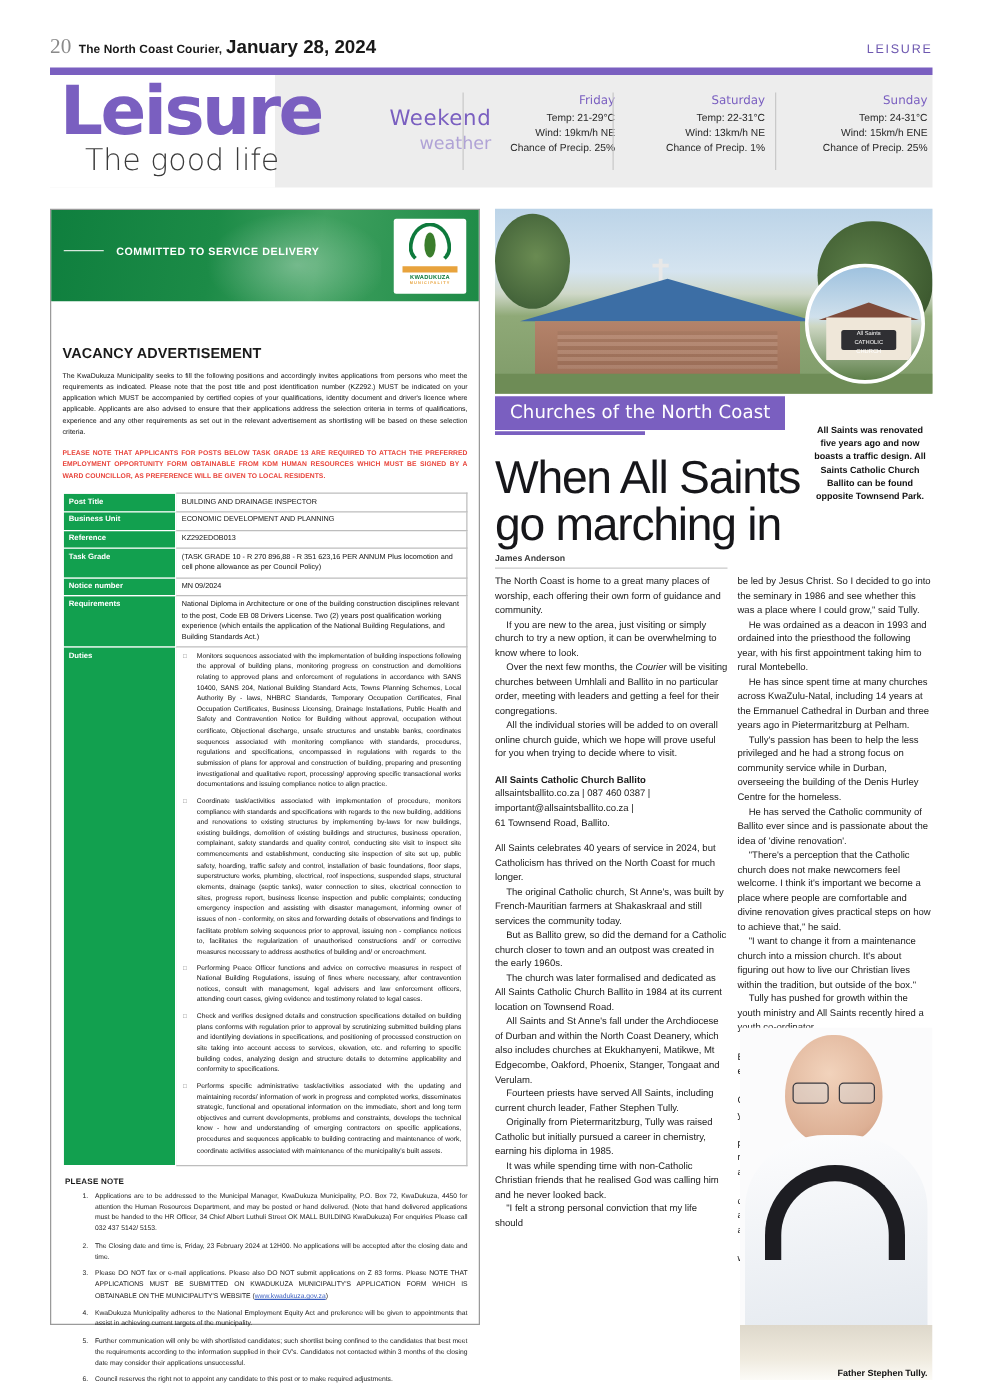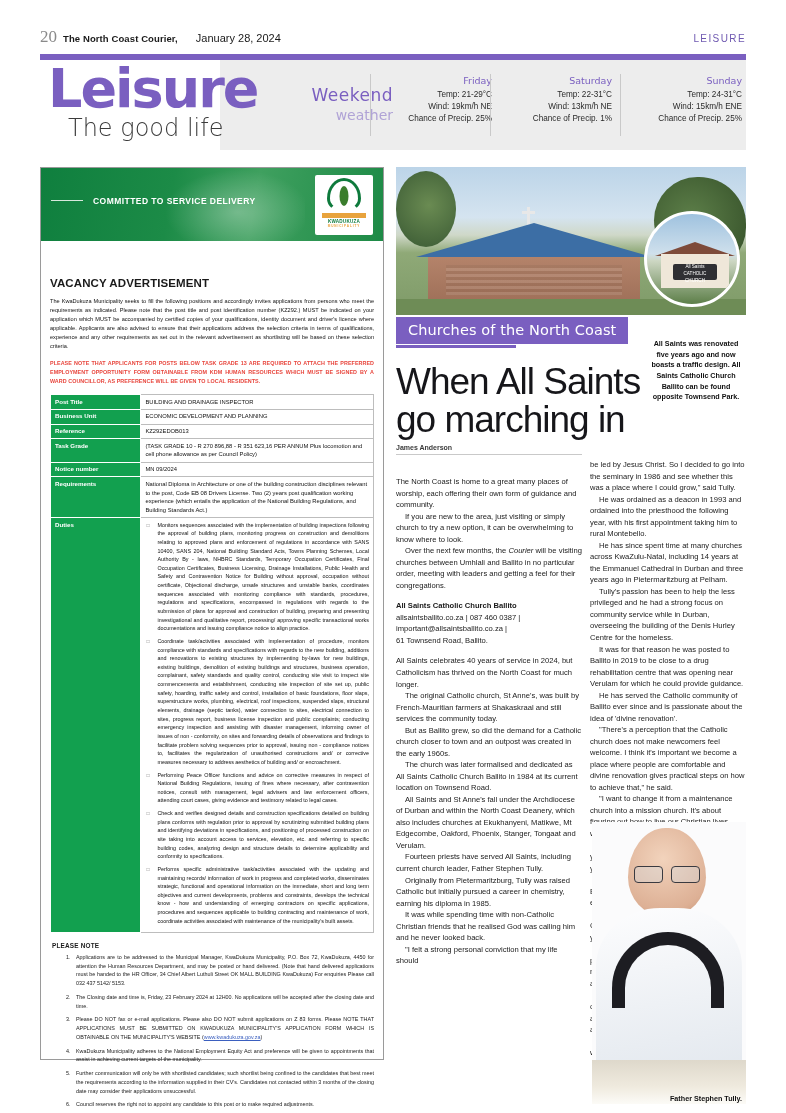--- a/index.html
+++ b/index.html
@@ -13,21 +13,21 @@
   }
   .page { position:relative; width:786px; height:1113px; overflow:hidden; background:#fff; }
 
   
   .folio {
     position:absolute; left:40px; top:27px; width:706px; height:18px;
     display:flex; align-items:baseline;
   }
   .folio-num { font-family:"Liberation Serif",serif; font-size:17px; color:#8a8a8a; font-weight:400; margin-right:6px; letter-spacing:0px;}
   .folio-pub { font-size:9.5px; font-weight:bold; color:#1a1a1a; letter-spacing:.1px;}
-  .folio-date { font-size:11px; font-weight:400; color:#1a1a1a; margin-left:18px;}
+  .folio-date { font-size:15px; font-weight:700; color:#1a1a1a; margin-left:3px;}
   .folio-section {
     margin-left:auto; font-size:10px; color:#6e58b0; letter-spacing:1.4px; font-weight:400;
   }
 
   
   .top-rule { position:absolute; left:40px; top:54px; width:706px; height:6px; background:#7a5fc0; }
 
   
   .masthead {
     position:absolute; left:40px; top:60px; width:706px; height:90px;
@@ -194,21 +194,21 @@
     font-size:7px; font-weight:bold; color:#3b3b3b;
     border-bottom:1px solid #c9c9c9; padding-bottom:3px;
   }
 
   .col { position:absolute; top:292px; width:186px; font-size:7.6px; line-height:1.52; color:#1a1a1a; text-align:left; }
   .col p { margin:0; text-indent:9px; }
   .col p.first { text-indent:0; }
   .col .contact { margin-top:9px; }
   .col .contact b { display:block; font-size:7.6px; }
   .col em { font-style:italic; }
-  .colL { left:0;margin-top:17px; }
+  .colL { left:0; }
   .colR { left:194px; width:156px; }
 
   .caption-bottom {
     position:absolute; right:4px; bottom:10px; width:148px; text-align:right;
     font-size:7.2px; font-weight:bold; color:#111;
   }
 
   
   .priest {
     position:absolute; left:196px; top:655px; width:154px; height:282px;
@@ -384,20 +384,21 @@
 
     <div class="headline">When All Saints go marching in</div>
 
     <div class="byline">James Anderson</div>
 
     <div class="col colL">
       <div id="col-left-1">
           <p class="first">The North Coast is home to a great many places of worship, each offering their own form of guidance and community.</p>
           <p>If you are new to the area, just visiting or simply church to try a new option, it can be overwhelming to know where to look.</p>
           <p>Over the next few months, the <em>Courier</em> will be visiting churches between Umhlali and Ballito in no particular order, meeting with leaders and getting a feel for their congregations.</p>
+          <p>All the individual stories will be added to on overall online church guide, which we hope will prove useful for you when trying to decide where to visit.</p>
         </div>
       <div class="contact">
         <b>All Saints Catholic Church Ballito</b>
         <span>allsaintsballito.co.za | 087 460 0387 |</span><br>
         <span>important@allsaintsballito.co.za |</span><br>
         <span>61 Townsend Road, Ballito.</span>
       </div>
       <div id="col-left-2" style="margin-top:9px;">
           <p class="first">All Saints celebrates 40 years of service in 2024, but Catholicism has thrived on the North Coast for much longer.</p>
           <p>The original Catholic church, St Anne's, was built by French-Mauritian farmers at Shakaskraal and still services the community today.</p>
@@ -410,21 +411,20 @@
           <p>"I felt a strong personal conviction that my life should</p>
         </div>
     </div>
 
     <div class="col colR">
       <div id="col-right">
           <p class="first">be led by Jesus Christ. So I decided to go into the seminary in 1986 and see whether this was a place where I could grow," said Tully.</p>
           <p>He was ordained as a deacon in 1993 and ordained into the priesthood the following year, with his first appointment taking him to rural Montebello.</p>
           <p>He has since spent time at many churches across KwaZulu-Natal, including 14 years at the Emmanuel Cathedral in Durban and three years ago in Pietermaritzburg at Pelham.</p>
           <p>Tully's passion has been to help the less privileged and he had a strong focus on community service while in Durban, overseeing the building of the Denis Hurley Centre for the homeless.</p>
-          <p>It was for that reason he was posted to Ballito in 2019 to be close to a drug rehabilitation centre that was opening near Verulam for which he could provide guidance.</p>
           <p>He has served the Catholic community of Ballito ever since and is passionate about the idea of 'divine renovation'.</p>
           <p>"There's a perception that the Catholic church does not make newcomers feel welcome. I think it's important we become a place where people are comfortable and divine renovation gives practical steps on how to achieve that," he said.</p>
           <p>"I want to change it from a maintenance church into a mission church. It's about figuring out how to live our Christian lives within the tradition, but outside of the box."</p>
           <p>Tully has pushed for growth within the youth ministry and All Saints recently hired a youth co-ordinator.</p>
           <p>He thanked Linc Church and Grace Church Ballito Campus for their help and guidance in engaging the youth.</p>
           <p>"I don't prescribe that everyone must be Catholic, it's important to find a place where you feel comfortable expressing your faith."</p>
           <p>All Saints will be launching a new programme called 'Take up the challenge, mind, body and soul' on Ash Wednesday. Visit allsaintsballito.co.za to find out more.</p>
           <p>The church has a registered congregation of around 750 members, with between 300 and 400 people joining the Sunday service on average.</p>
           <p>There is a mass held every day of the week. Find the times on the website.</p>
         </div>

